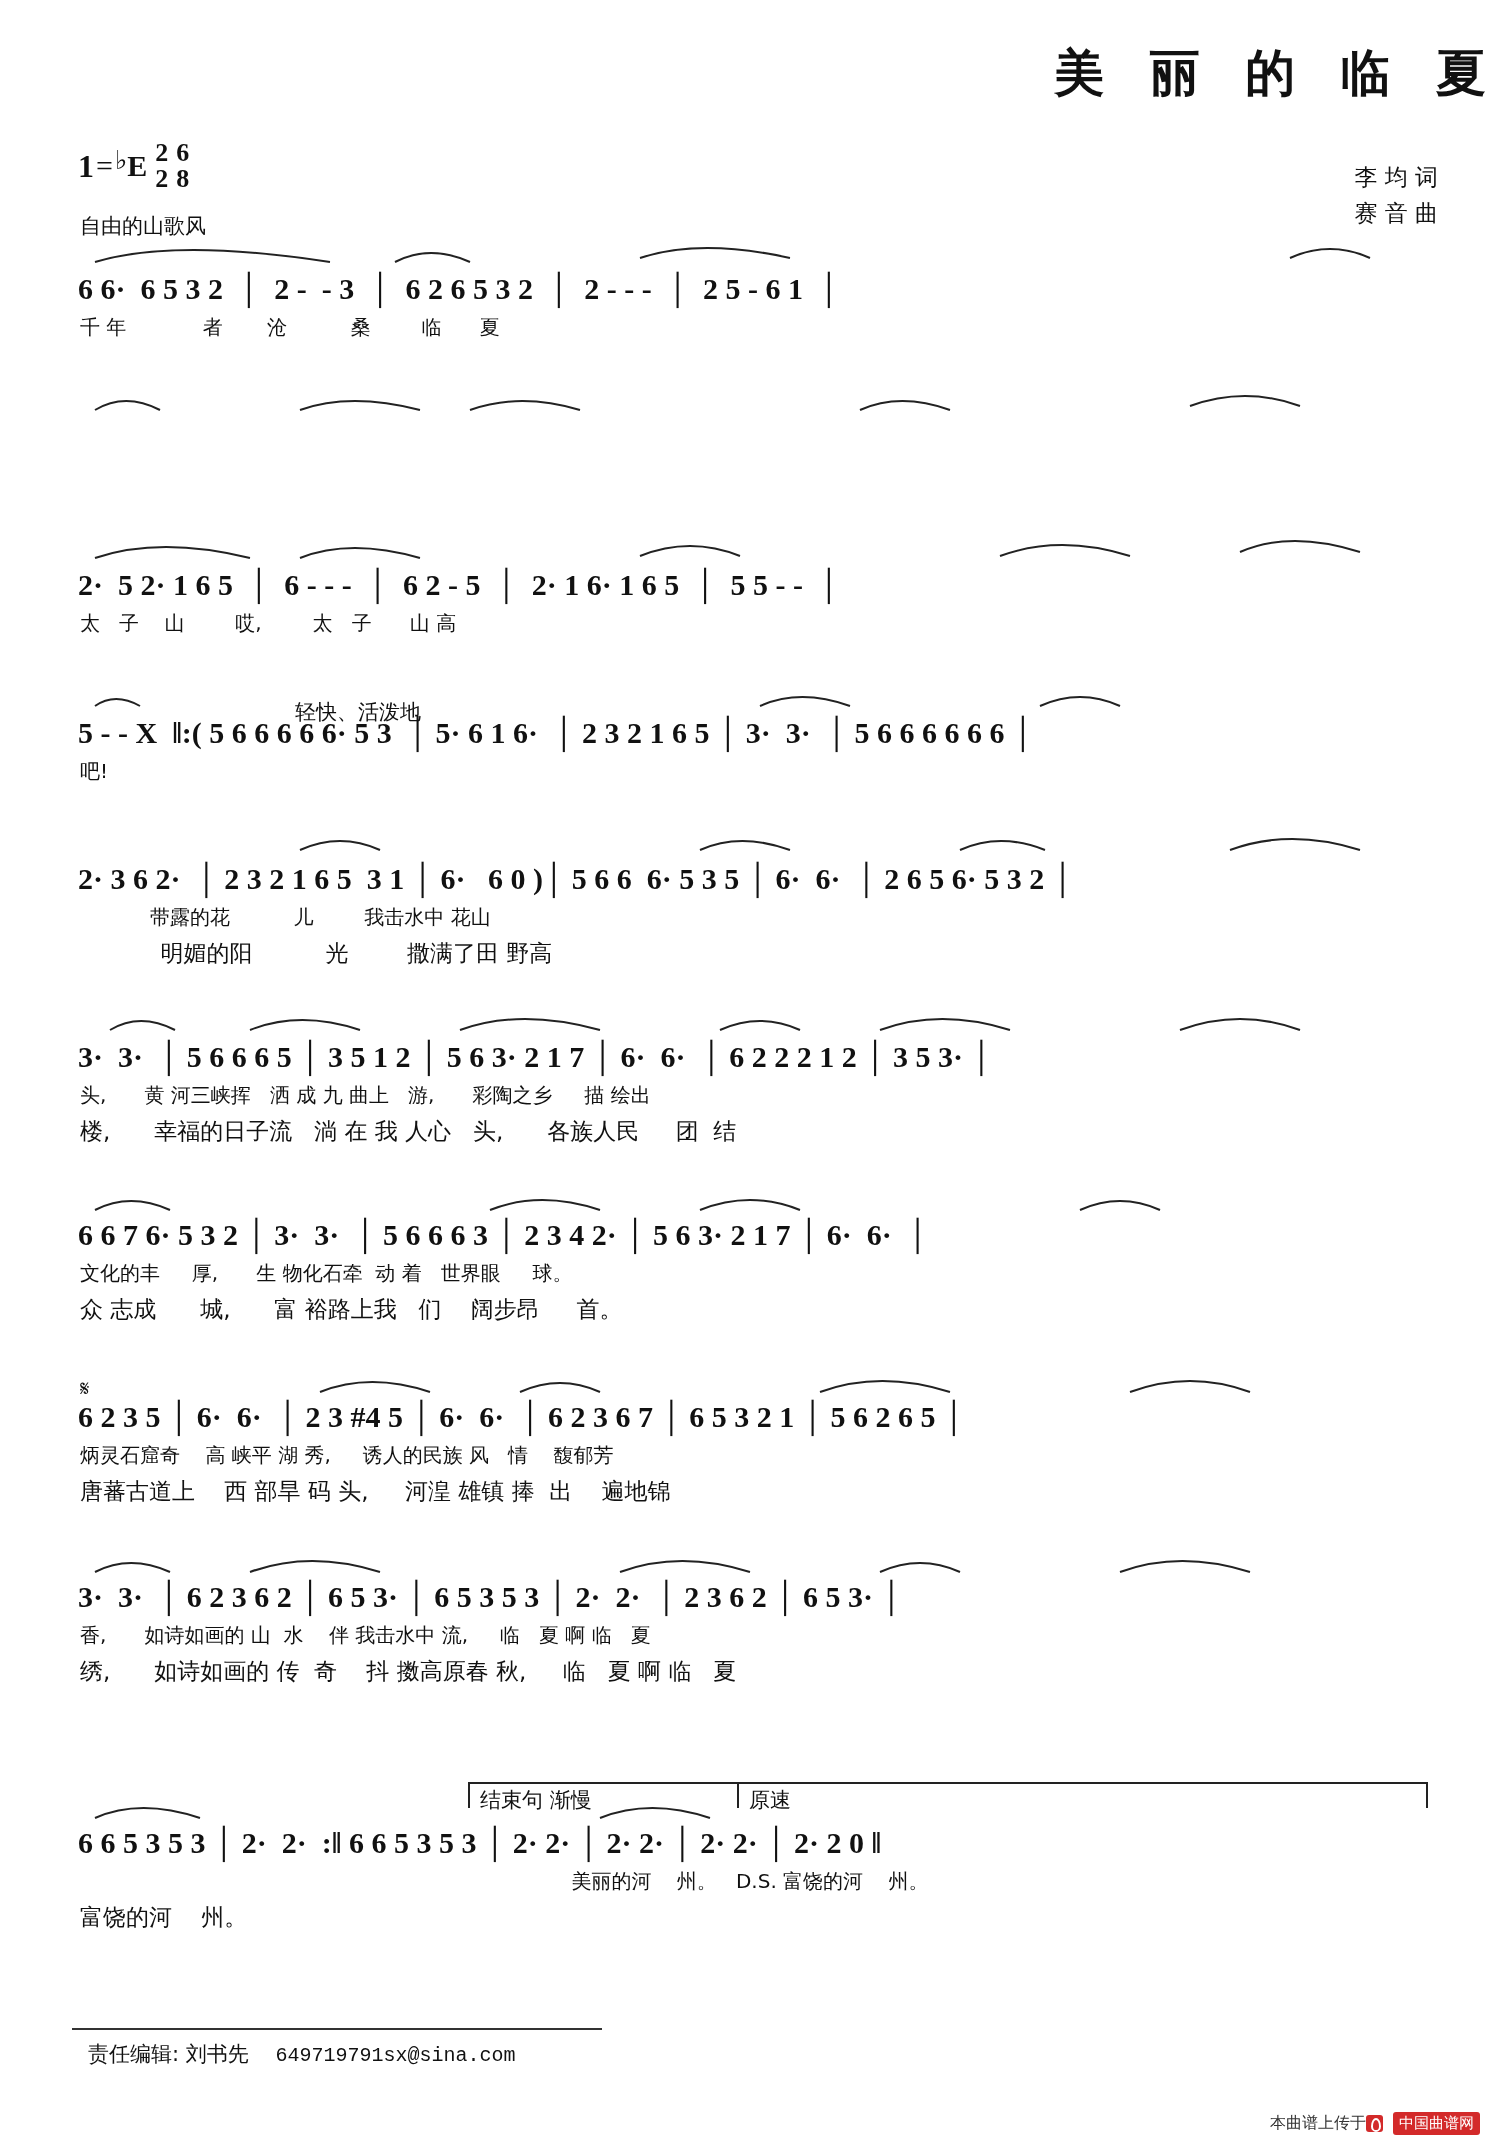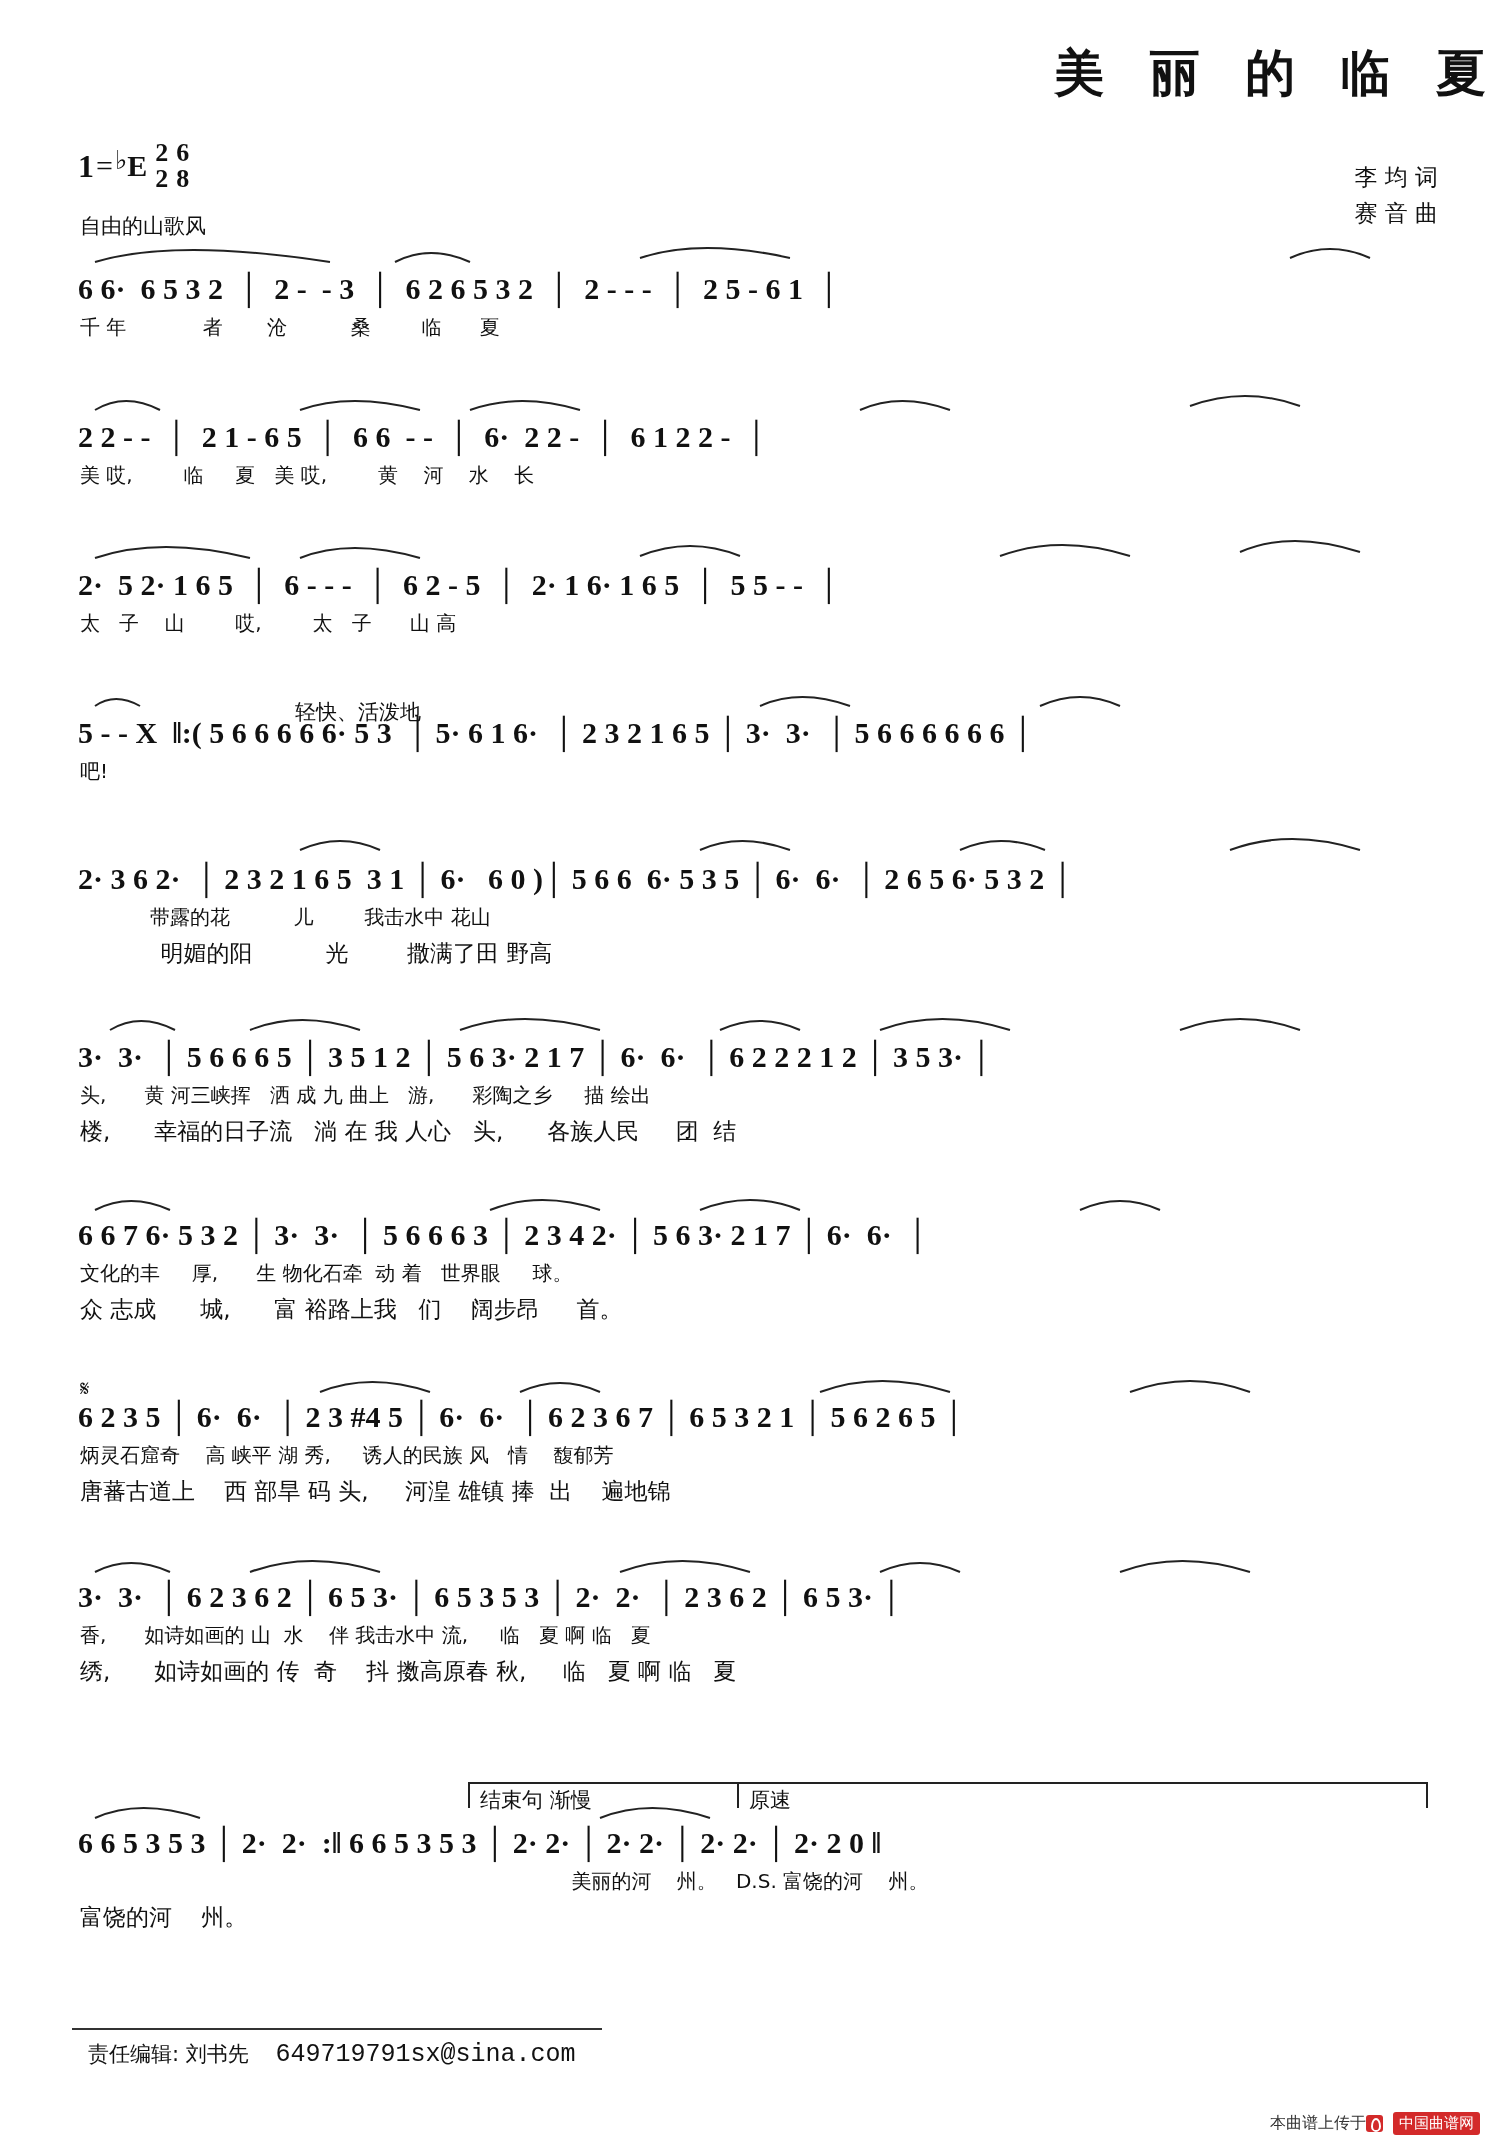--- a/index.html
+++ b/index.html
@@ -99,21 +99,21 @@
     left:72px; top:2028px;
     width:530px; height:2px;
     background:#333;
   }
   .footer-text{
     position:absolute;
     left:88px; top:2040px;
     font-family:"DejaVu Sans", sans-serif;
     font-size:21px;
   }
-  .footer-text .mono{font-family:"Liberation Mono", monospace;font-size:25px;}
+  .footer-text .mono{font-family:"Liberation Mono", monospace;font-size:20px;}
   .watermark{
     position:absolute;
     right:20px; bottom:14px;
     display:flex; align-items:center;
     font-family:"DejaVu Sans", sans-serif;
     font-size:16px;
     color:#333;
   }
   .wm-badge{
     display:inline-block;
@@ -159,24 +159,20 @@
   <div class="credits">
     <div>李 均 词</div>
     <div>赛 音 曲</div>
   </div>
 
   <div class="system" style="top:272px;">
     <div class="notes" style="margin-left:78px;">6 6·  6 5 3 2  │  2 -  - 3  │  6 2 6 5 3 2  │  2 - - -  │  2 5 - 6 1  │</div>
     <div class="lyr" style="margin-left:80px;">千 年            者       沧          桑        临      夏</div>
   </div>
 
-  <div class="system" style="top:420px;">
-    <div class="notes" style="margin-left:78px;">2 2 - -  │  2 1 - 6 5  │  6 6  - -  │  6·  2 2 -  │  6 1 2 2 -  │</div>
-    <div class="lyr" style="margin-left:80px;">美 哎,        临     夏   美 哎,        黄    河    水    长</div>
-  </div>
 
   <div class="system" style="top:568px;">
     <div class="notes" style="margin-left:78px;">2·  5 2· 1 6 5  │  6 - - -  │  6 2 - 5  │  2· 1 6· 1 6 5  │  5 5 - -  │</div>
     <div class="lyr" style="margin-left:80px;">太   子    山        哎,        太   子      山 高</div>
   </div>
 
   <div class="system" style="top:716px;">
     <div style="position:absolute;left:295px;top:-18px;font-family:'DejaVu Sans',sans-serif;font-size:21px;">轻快、活泼地</div>
     <div class="notes" style="margin-left:78px;">5 - - X  ‖:( 5 6 6 6 6 6· 5 3  │ 5· 6 1 6·  │ 2 3 2 1 6 5 │ 3·  3·  │ 5 6 6 6 6 6 6 │</div>
     <div class="lyr" style="margin-left:80px;">吧!</div>

